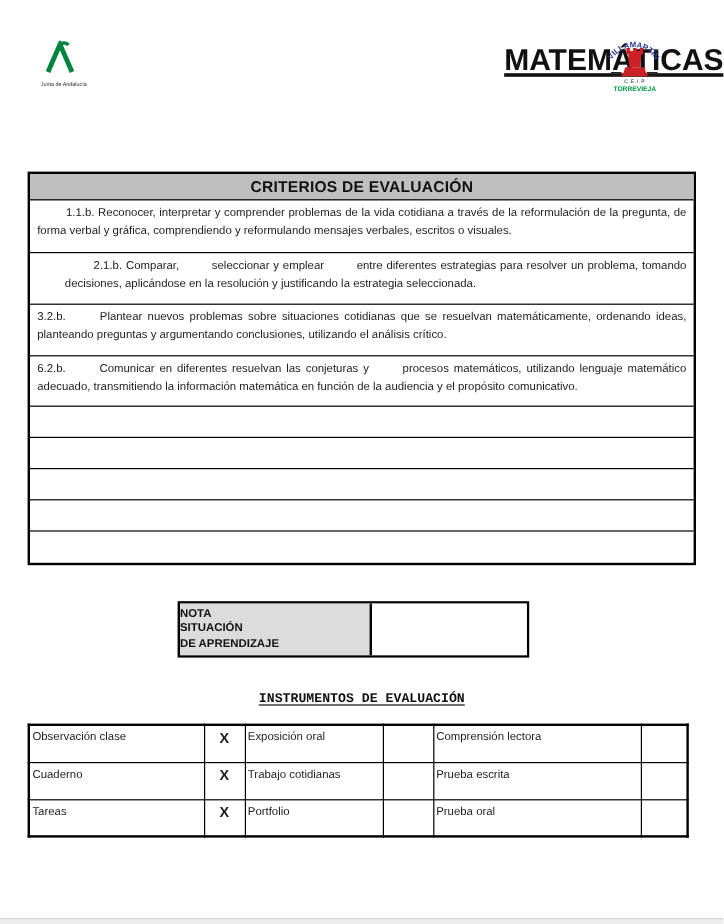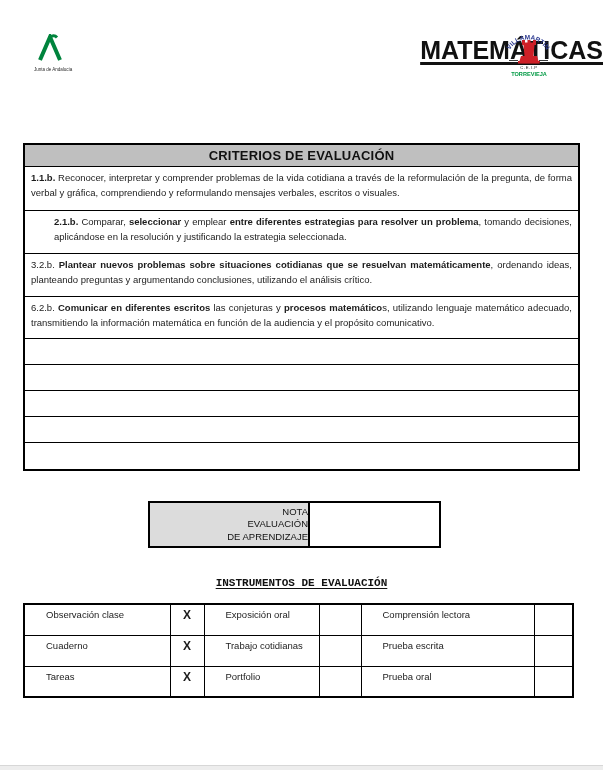--- a/index.html
+++ b/index.html
@@ -19,38 +19,38 @@
   
   .crit-table { position:absolute; left:23px; top:143px; width:557px; border:2px solid #000; background:#fff; }
   .crit-head { height:22px; background:#bfbfbf; border-bottom:1px solid #000;
                font-weight:bold; font-size:13px; text-align:center; line-height:22px; letter-spacing:0.2px; }
   .crit-row { border-bottom:1px solid #000; overflow:hidden; }
   .crit-row:last-child { border-bottom:none; }
   .crit-row.c1 { height:44px; } .crit-row.c2 { height:43px;padding-left:23px; }
   .crit-row.c3 { height:43px; } .crit-row.c4 { height:42px; }
   .crit-row.empty { height:26px; }
   .crit-text { padding:3px 6px 0 6px; font-size:9.5px; line-height:15px; text-align:justify; color:#1c1c1c; }
-  .crit-text b { font-weight:bold; }
+  .crit-text b { font-weight:normal;margin-left:24px; }
 
   
   .nota { position:absolute; left:148px; top:501px; width:293px; height:47px;
           border:2px solid #000; display:flex; }
   .nota-label { width:160px; background:#dcdcdc; border-right:2px solid #000;
-                display:flex; flex-direction:column; align-items:flex-end; justify-content:center;
-                font-weight:normal; font-size:9.5px; line-height:12.5px; text-align:center; }
+                display:flex; flex-direction:column; align-items:flex-start; justify-content:center;
+                font-weight:bold; font-size:9.5px; line-height:12.5px; text-align:center; }
   .nota-value { flex:1; background:#fff; }
 
   
   .instr-heading { position:absolute; left:0; top:576px; width:603px; text-align:center;
                    font-weight:bold; font-size:11px; }
   .instr-heading span { text-decoration:underline; text-underline-offset:2px;font-family:Liberation Mono, monospace; }
   .instr-table { position:absolute; left:23px; top:603px; border-collapse:collapse;
                  table-layout:fixed; border:2px solid #000; }
   .instr-table td { border:1px solid #000; vertical-align:top; height:31px;
-                    font-size:9.5px; padding:4px 0 0 21px; color:#1c1c1c; }
+                    font-size:9.5px; padding:4px 0 0 2px; color:#1c1c1c; }
   .instr-table td.mark { text-align:center; padding:3px 0 0 0; font-weight:bold; font-size:12px; }
 
   
   .bottom-strip { position:absolute; left:0; bottom:0; width:603px; height:5px;
                   background:#ededed; border-top:1px solid #d7d7d7; }
 </style>
 </head>
 <body>
 
 <div class="page">
@@ -91,34 +91,34 @@
         <div class="crit-row c1">
           <div class="crit-text"><b>1.1.b.</b><span> Reconocer, interpretar y comprender problemas de la vida cotidiana a través de la reformulación de la pregunta, de forma verbal y gráfica, comprendiendo y reformulando mensajes verbales, escritos o visuales.</span></div>
         </div>
         <div class="crit-row c2">
           <div class="crit-text"><b>2.1.b.</b><span> Comparar, </span><b>seleccionar</b><span> y emplear </span><b>entre diferentes estrategias para resolver un problema</b><span>, tomando decisiones, aplicándose en la resolución y justificando la estrategia seleccionada.</span></div>
         </div>
         <div class="crit-row c3">
           <div class="crit-text"><span>3.2.b. </span><b>Plantear nuevos problemas sobre situaciones cotidianas que se resuelvan matemáticamente</b><span>, ordenando ideas, planteando preguntas y argumentando conclusiones, utilizando el análisis crítico.</span></div>
         </div>
         <div class="crit-row c4">
-          <div class="crit-text"><span>6.2.b. </span><b>Comunicar en diferentes escritos</b><span> las conjeturas y </span><b>procesos matemático</b><span>s, utilizando lenguaje matemático adecuado, transmitiendo la información matemática en función de la audiencia y el propósito comunicativo.</span></div>
+          <div class="crit-text"><span>6.2.b. </span><b>Comunicar en diferentes resuelvan</b><span> las conjeturas y </span><b>procesos matemático</b><span>s, utilizando lenguaje matemático adecuado, transmitiendo la información matemática en función de la audiencia y el propósito comunicativo.</span></div>
         </div>
         <div class="crit-row empty"></div>
         <div class="crit-row empty"></div>
         <div class="crit-row empty"></div>
         <div class="crit-row empty"></div>
         <div class="crit-row empty"></div>
       </div>
   </div>
 
   <div class="nota">
     <div class="nota-label" id="nota-label">
         <div>NOTA</div>
-        <div>EVALUACIÓN</div>
+        <div>SITUACIÓN</div>
         <div>DE APRENDIZAJE</div>
       </div>
     <div class="nota-value"></div>
   </div>
 
   <div class="instr-heading">
     <span>INSTRUMENTOS DE EVALUACIÓN</span>
   </div>
   <table class="instr-table">
     <colgroup>

